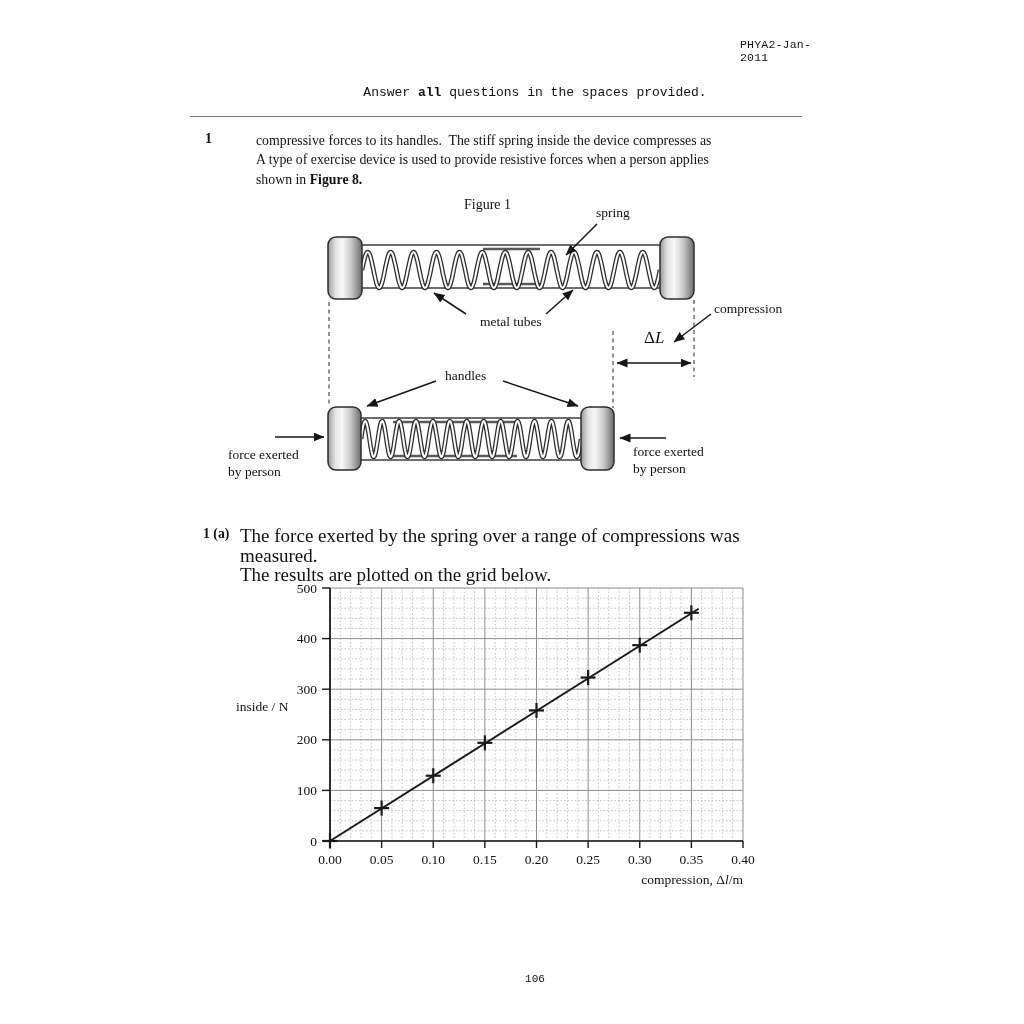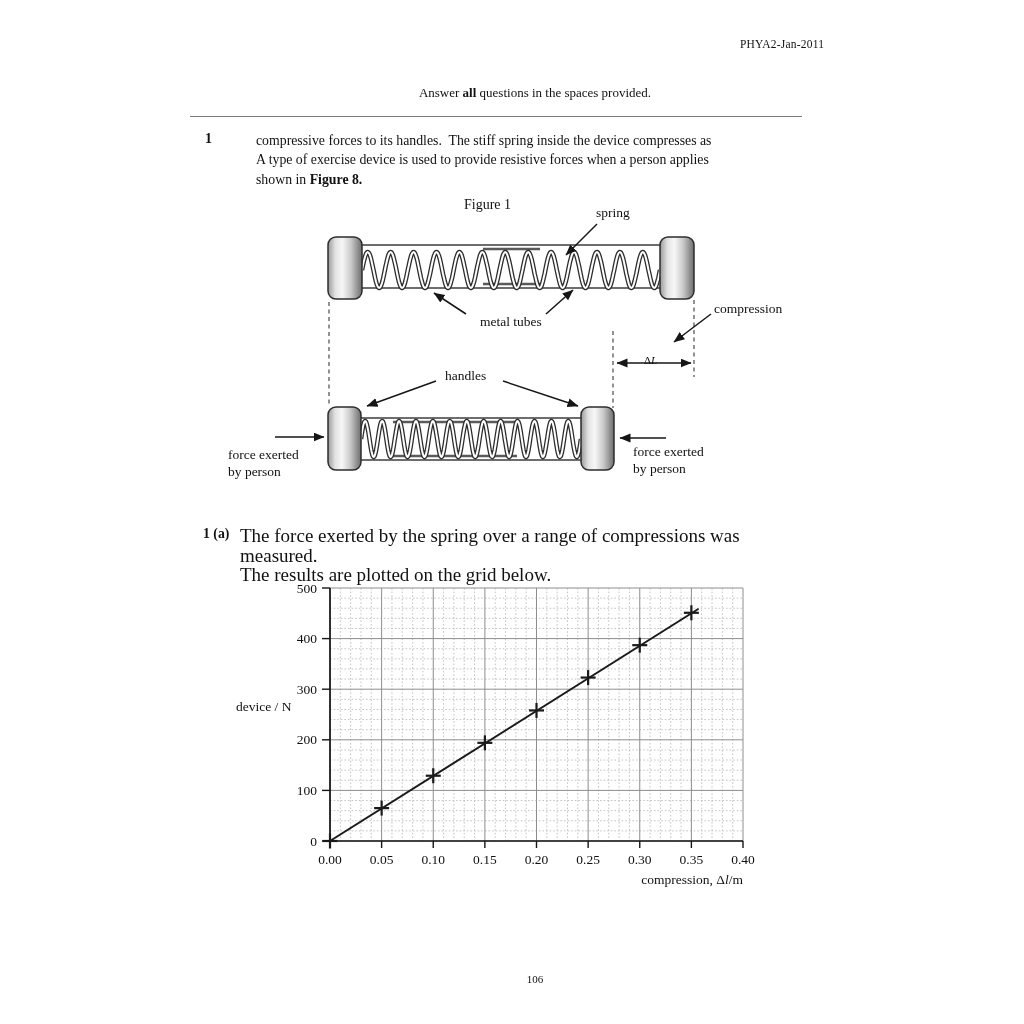--- a/index.html
+++ b/index.html
@@ -1,33 +1,33 @@
 <!DOCTYPE html>
 <html><head>
 <meta charset="utf-8">
 <style>
   html,body{margin:0;padding:0;}
   body{width:1024px;height:1024px;background:#ffffff;position:relative;overflow:hidden;
        font-family:"Liberation Serif",serif;color:#111;}
-  .sans{font-family:Liberation Serif, serif;padding-left:40px;}
+  .sans{font-family:Liberation Mono, monospace;padding-left:40px;}
   .abs{position:absolute;}
   #page-header{top:38px;left:700px;width:95px;font-size:11.5px;letter-spacing:.2px;}
   #instruction{top:85px;left:185px;width:620px;text-align:center;font-size:13px;}
   #instruction b{font-weight:bold;}
   #rule{top:116px;left:190px;width:612px;border-top:1.2px solid #7a7a7a;height:0;}
   #q1-number{top:131px;left:205px;font-weight:bold;font-size:14px;}
   #q1-text{top:131px;left:256px;width:505px;font-size:13.8px;line-height:19.3px;}
   #q1a-number{top:526px;left:203px;font-weight:bold;font-size:13.8px;}
   #q1a-text{top:526px;left:240px;width:505px;font-size:19px;line-height:19.5px;}
   #figure-title{top:197px;left:464px;font-weight:normal;font-size:14px;}
   .figlabel{font-size:13.5px;line-height:17px;}
   #lbl-spring{top:204px;left:596px;}
   #lbl-metal-tubes{top:313px;left:468px;margin-left:12px;}
   #lbl-compression{top:300px;left:714px;}
-  #lbl-dl{top:352px;left:644px;font-size:11px;}
+  #lbl-dl{top:329px;left:644px;font-size:17px;}
   #lbl-handles{top:367px;left:445px;}
   #lbl-force-left{top:446px;left:228px;}
   #lbl-force-right{top:443px;left:633px;}
   #graph-ylabel{top:699px;left:236px;font-size:13.5px;}
   #graph-xlabel{top:872px;left:330px;width:413px;text-align:right;font-size:13.5px;}
   .ital{font-style:italic;}
   #page-number{top:973px;left:185px;width:620px;text-align:center;font-size:11px;}
   svg{position:absolute;}
 </style>
 </head>
@@ -235,16 +235,16 @@
     <line x1="254.87499999999997" y1="157.336" x2="254.87499999999997" y2="172.336" stroke="#1a1a1a" stroke-width="2.2"></line>
     <line x1="299" y1="132.452" x2="314" y2="132.452" stroke="#1a1a1a" stroke-width="2.2"></line>
     <line x1="306.5" y1="124.952" x2="306.5" y2="139.952" stroke="#1a1a1a" stroke-width="2.2"></line>
     <line x1="350.625" y1="99.56199999999998" x2="365.625" y2="99.56199999999998" stroke="#1a1a1a" stroke-width="2.2"></line>
     <line x1="358.125" y1="92.06199999999998" x2="358.125" y2="107.06199999999998" stroke="#1a1a1a" stroke-width="2.2"></line>
     <line x1="402.24999999999994" y1="67.178" x2="417.24999999999994" y2="67.178" stroke="#1a1a1a" stroke-width="2.2"></line>
     <line x1="409.74999999999994" y1="59.678" x2="409.74999999999994" y2="74.678" stroke="#1a1a1a" stroke-width="2.2"></line>
     <line x1="453.87499999999994" y1="34.79399999999998" x2="468.87499999999994" y2="34.79399999999998" stroke="#1a1a1a" stroke-width="2.2"></line>
     <line x1="461.37499999999994" y1="27.293999999999983" x2="461.37499999999994" y2="42.29399999999998" stroke="#1a1a1a" stroke-width="2.2"></line>
   </svg>
-<div class="abs" id="graph-ylabel">device / N</div>
+<div class="abs" id="graph-ylabel">inside / N</div>
 <div class="abs" id="graph-xlabel"><span>compression, Δ</span><span class="ital">l</span><span>/m</span></div>
 
 <div class="abs sans" id="page-number">106</div>
 
 </body></html>

